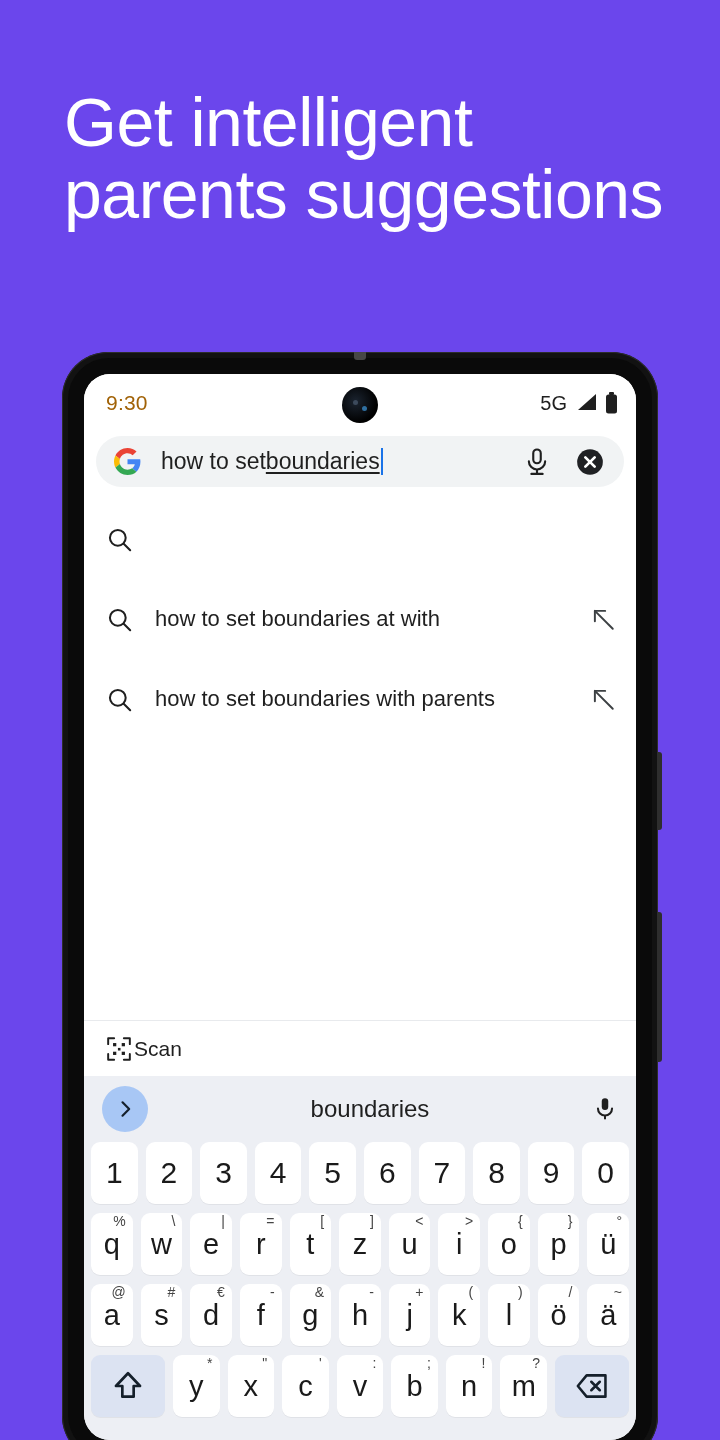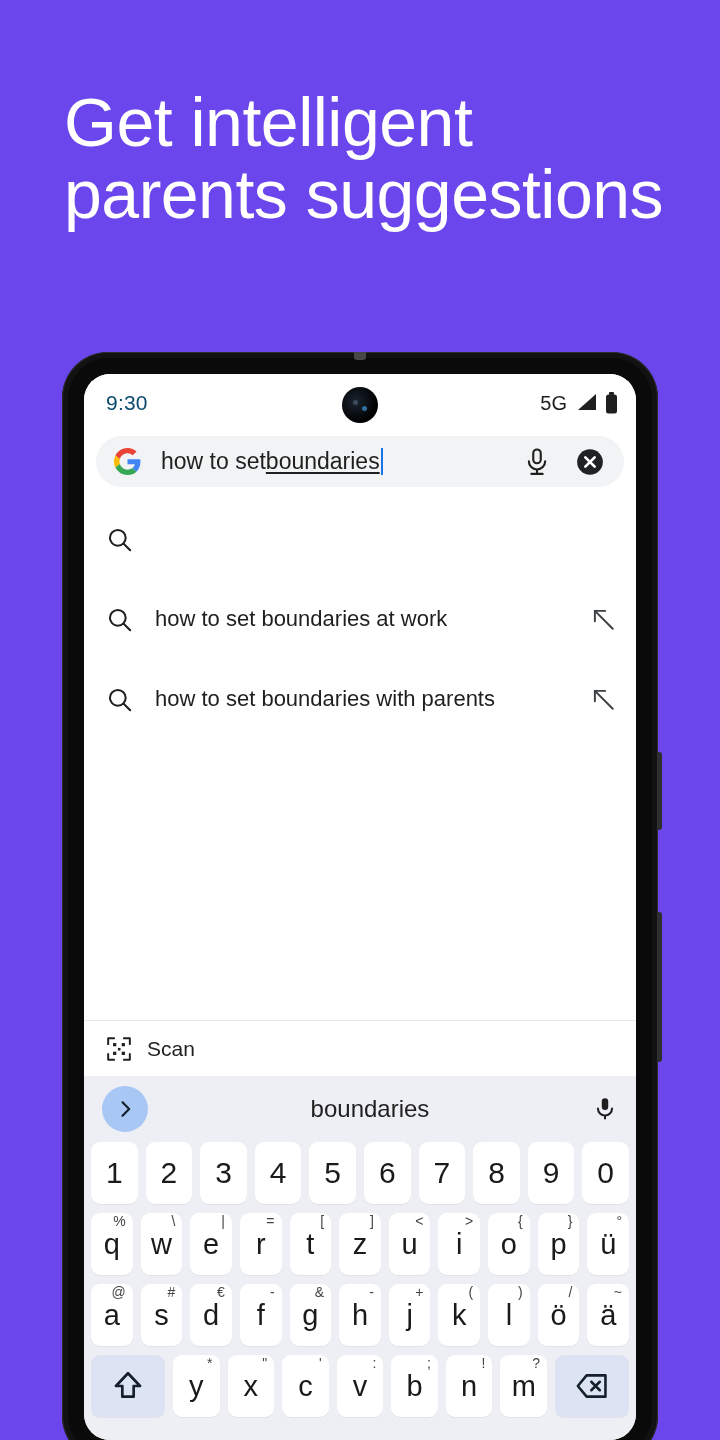--- a/index.html
+++ b/index.html
@@ -79,21 +79,21 @@
     position: relative;
     height: 58px;
     flex: 0 0 58px;
     background: #FFFFFF;
     display: flex;
     align-items: center;
     padding: 0 18px 0 22px;
   }
   .status-time {
     font-size: 21px;
-    color: #0c4a6e;
+    color: #a16207;
     font-weight: 400;
     letter-spacing: 0.2px;
   }
   .punch-hole {
     position: absolute;
     left: 50%; top: 13px;
     transform: translateX(-50%);
     width: 36px; height: 36px;
     border-radius: 50%;
     background: radial-gradient(circle at 38% 40%, #1b2430 0%, #000 68%);
@@ -182,21 +182,21 @@
     background: #FFFFFF;
     border-top: 1px solid #e8eaed;
     display: flex;
     align-items: center;
     padding: 0 22px;
     gap: 44px;
   }
   .action-item {
     display: flex;
     align-items: center;
-    gap: 15px;
+    gap: 2px;
   }
   .action-icon { width: 26px; height: 26px; flex: 0 0 26px; }
   .action-label { font-size: 21px; color: #1f1f1f; }
 
   
   .keyboard {
     flex: 0 0 auto;
     background: #EDEFF4;
     padding-bottom: 14px;
   }
@@ -331,21 +331,21 @@
           <circle cx="10.5" cy="10.5" r="7" fill="none" stroke="#1f1f1f" stroke-width="1.8"></circle>
           <line x1="15.7" y1="15.7" x2="21.5" y2="21.5" stroke="#1f1f1f" stroke-width="1.8" stroke-linecap="round"></line>
         </svg>
       </div>
 
       <div class="sugg-row">
         <svg class="sugg-icon" viewBox="0 0 24 24">
           <circle cx="10.5" cy="10.5" r="7" fill="none" stroke="#1f1f1f" stroke-width="1.8"></circle>
           <line x1="15.7" y1="15.7" x2="21.5" y2="21.5" stroke="#1f1f1f" stroke-width="1.8" stroke-linecap="round"></line>
         </svg>
-        <span class="sugg-label">how to set boundaries at work</span>
+        <span class="sugg-label">how to set boundaries at with</span>
         <svg class="sugg-arrow" viewBox="0 0 24 24">
           <line x1="21" y1="21" x2="4.5" y2="4.5" stroke="#3c4043" stroke-width="1.8" stroke-linecap="round"></line>
           <polyline points="4.5,14 4.5,4.5 14,4.5" fill="none" stroke="#3c4043" stroke-width="1.8" stroke-linecap="round" stroke-linejoin="round"></polyline>
         </svg>
       </div>
 
       <div class="sugg-row">
         <svg class="sugg-icon" viewBox="0 0 24 24">
           <circle cx="10.5" cy="10.5" r="7" fill="none" stroke="#1f1f1f" stroke-width="1.8"></circle>
           <line x1="15.7" y1="15.7" x2="21.5" y2="21.5" stroke="#1f1f1f" stroke-width="1.8" stroke-linecap="round"></line>

